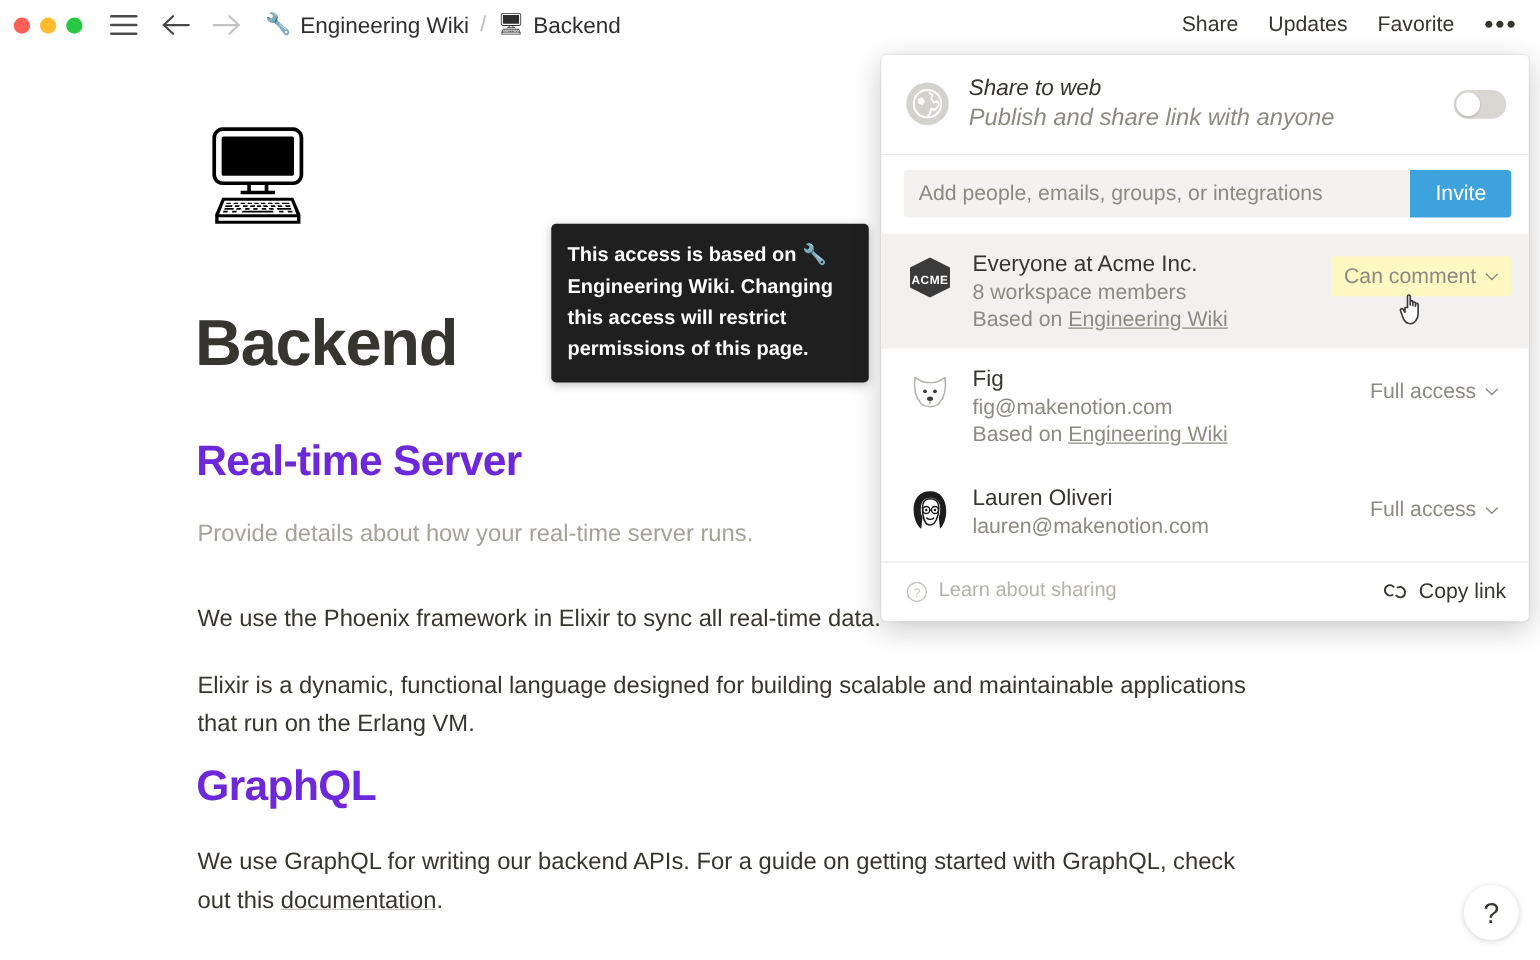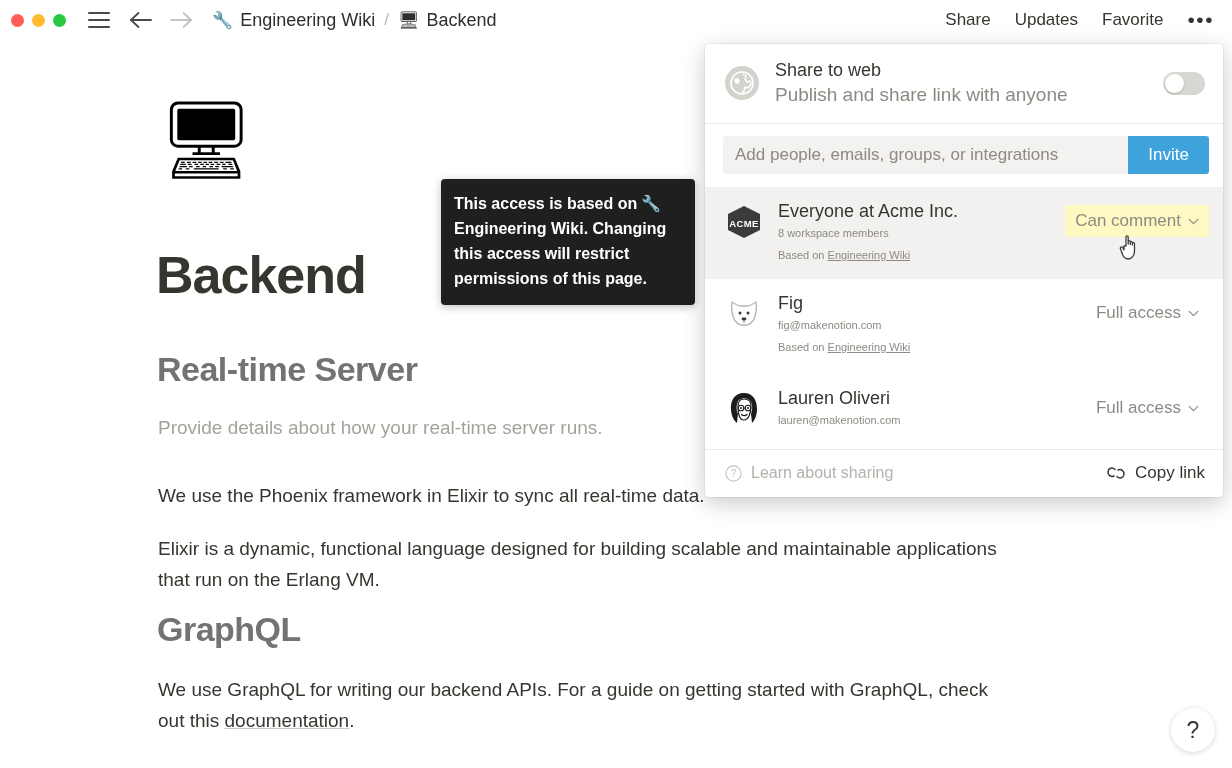--- a/index.html
+++ b/index.html
@@ -44,21 +44,21 @@
 
   
   .page { position:absolute; top:40px; left:0; width:1232px; height:728px;
     background:#fff; }
   .page-icon { position:absolute; left:158px; top:62px; font-size:76px; line-height:1;
     font-family:"DejaVu Sans","Liberation Sans",sans-serif; }
   .page-title { position:absolute; left:156px; top:205px; font-size:52px;
     font-weight:bold; color:#37352f; letter-spacing:-1px; }
 
   .h2 { position:absolute; left:157px; font-size:34px; font-weight:bold;
-    color:#737373; letter-spacing:-0.5px; }
+    color:#6d28d9; letter-spacing:-0.5px; }
   .para { position:absolute; left:158px; font-size:19px; color:#37352f;
     line-height:31px; width:860px; }
   .para.placeholder { color:#a5a29b; }
   .para a { color:#37352f; text-decoration:underline; text-decoration-color:#c9c7c1; }
 
   
   .tooltip {
     position:absolute; left:441px; top:179px; width:254px;
     background:#1f1f1f; color:#fff; border-radius:4px;
     padding:12px 15px 14px 13px; font-size:16px; font-weight:bold;
@@ -72,21 +72,21 @@
     position:absolute; left:705px; top:44px; width:518px;
     background:#fff; border-radius:4px;
     box-shadow: 0 0 0 1px rgba(15,15,15,.05), 0 6px 22px rgba(15,15,15,.22);
     z-index:50; overflow:hidden;
   }
   .sp-row-web { display:flex; align-items:center; padding:16px 18px 17px 20px;
     border-bottom:1px solid #eceae6; }
   .globe { width:34px; height:34px; border-radius:50%; background:#d4d2cd;
     flex:0 0 34px; position:relative; }
   .globe svg { position:absolute; left:5px; top:5px; }
-  .sp-web-txt { margin-left:16px; flex:1; }
+  .sp-web-txt { margin-left:16px; flex:1;font-style:italic; }
   .sp-web-title { font-size:18px; color:#37352f; }
   .sp-web-sub { font-size:19px; color:#8d8a83; margin-top:3px; }
   .toggle { width:42px; height:23px; border-radius:12px; background:#d9d7d2;
     position:relative; cursor:pointer; flex:0 0 42px; }
   .toggle .knob { position:absolute; left:2px; top:2px; width:19px; height:19px;
     border-radius:50%; background:#fff; box-shadow:0 1px 2px rgba(0,0,0,.18); }
 
   .sp-invite { display:flex; padding:12px 14px 13px 18px; align-items:stretch; }
   .sp-input { flex:1; background:#f3f2f0; border:none; outline:none;
     font-size:17px; color:#37352f; padding:9px 12px; border-radius:3px 0 0 3px;
@@ -95,21 +95,21 @@
   .sp-invite-btn { background:#3ea2dd; color:#fff; border:none; font-size:17px;
     padding:0 20px; border-radius:0 3px 3px 0; cursor:pointer;
     font-family:"Liberation Sans", sans-serif;text-align:center; }
 
   .sp-person { display:flex; align-items:flex-start; padding:13px 14px 13px 20px; }
   .sp-person.hl { background:#f2f1ef; }
   .avatar { flex:0 0 38px; width:38px; height:38px; margin-top:3px;
     display:flex; align-items:center; justify-content:center; }
   .sp-ptxt { margin-left:15px; flex:1; }
   .sp-pname { font-size:18px; color:#37352f; line-height:22px; }
-  .sp-pmeta { font-size:11px; color:#8d8a83; line-height:21px; margin-top:1px; }
+  .sp-pmeta { font-size:17px; color:#8d8a83; line-height:21px; margin-top:1px; }
   .sp-pmeta a { color:#8d8a83; text-decoration:underline; }
   .sp-access { font-size:17px; color:#8d8a83; display:flex; align-items:center;
     gap:7px; padding:6px 10px; border-radius:3px; cursor:pointer;
     align-self:flex-start; margin-top:5px; white-space:nowrap; }
   .sp-access.hover { background:#fef9c3; }
   .chev { width:11px; height:7px; flex:0 0 11px; }
 
   .sp-footer { display:flex; align-items:center; padding:13px 18px 14px 20px;
     border-top:1px solid #eceae6; }
   .sp-learn { display:flex; align-items:center; gap:9px; font-size:16px;

